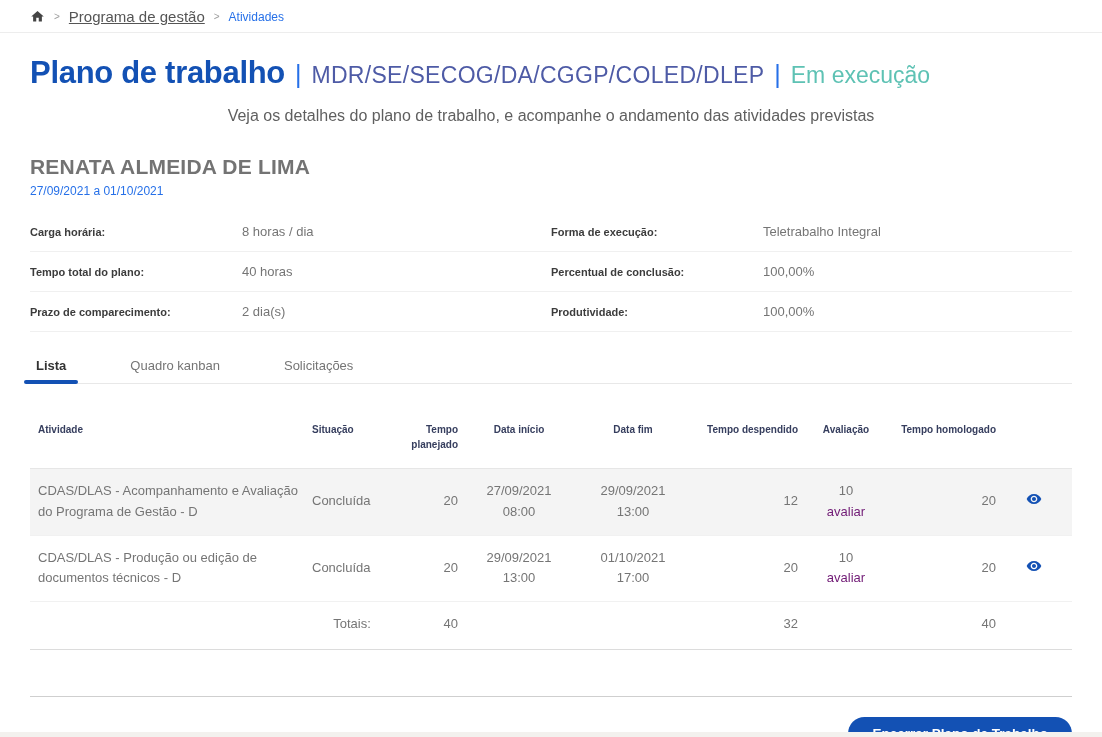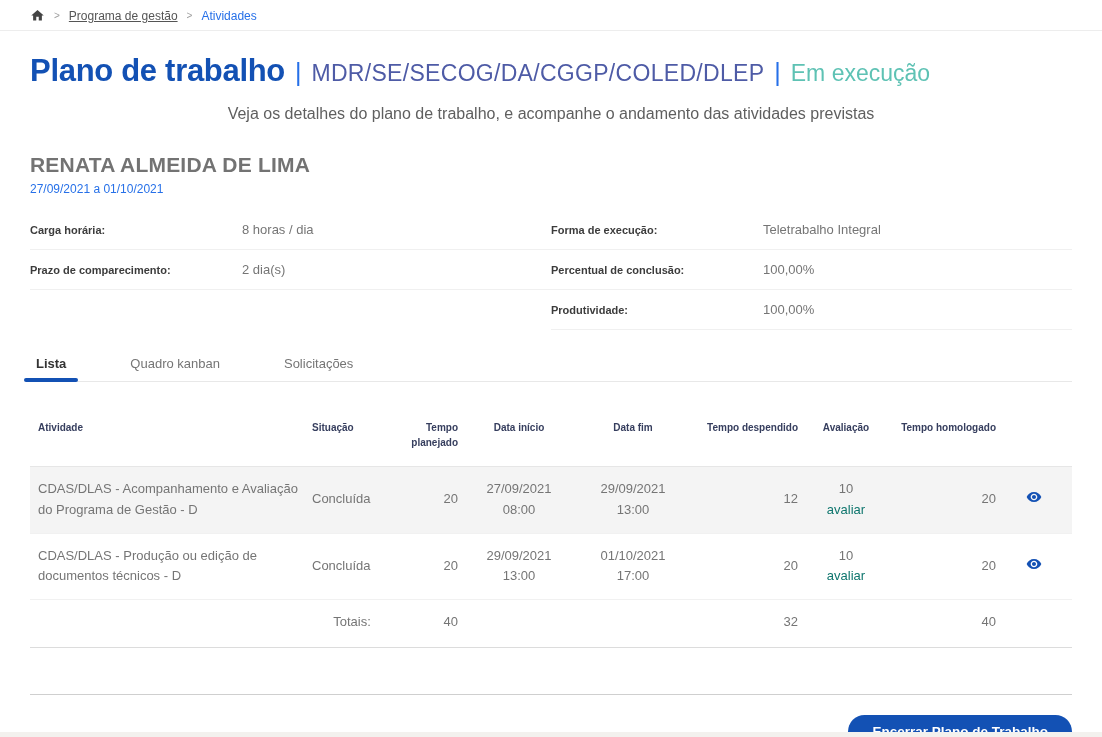--- a/index.html
+++ b/index.html
@@ -3,21 +3,21 @@
 <meta charset="utf-8">
 <style>
   * { margin:0; padding:0; box-sizing:border-box; }
   html, body { width:1102px; height:737px; background:#ffffff;
     font-family:"Liberation Sans", sans-serif; overflow:hidden; position:relative; }
 
   
   .breadcrumb { display:flex; align-items:center; gap:9px; padding:8px 30px 7px; border-bottom:1px solid #ededed; }
   .crumb-home { display:flex; align-items:center; cursor:pointer; }
   .crumb-sep { color:#9e9e9e; font-size:10px; }
-  .crumb-link { font-size:12px; color:#555; text-decoration:underline; cursor:pointer; }
+  .crumb-link { font-size:15px; color:#555; text-decoration:underline; cursor:pointer; }
   .crumb-current { font-size:12px; color:#2670E8; cursor:pointer; }
 
   .page { padding:0 30px; }
 
   
   .title-row { margin-top:22px; display:flex; align-items:baseline; gap:10px; white-space:nowrap; }
   .page-title { font-size:31px; font-weight:700; color:#1351B4; letter-spacing:-0.3px; }
   .title-pipe { font-size:25px; color:#2670E8; font-weight:300; }
   .title-unit { font-size:23px; color:#4E5BA6; font-weight:400; letter-spacing:0.3px; }
   .title-status { font-size:23px; color:#5EC2B4; font-weight:400; }
@@ -47,21 +47,21 @@
     vertical-align:top; line-height:1.5; border-bottom:1px solid #e6e6e6; }
   .activities td { font-size:13px; color:#757575; padding:12px 12px 12px 0; vertical-align:middle; line-height:1.6; }
   .al { text-align:left; }  .ar { text-align:right; }  .ac { text-align:center; }
   tr.row-alt td { background:#f4f4f4; }
   tr.data-row td { border-bottom:1px solid #f1f1f1; }
   tr.data-row:last-of-type td { border-bottom:1px solid #e6e6e6; }
   tr.totals-row td { border-bottom:1px solid #dcdcdc; padding:12px 12px 14px 0; }
   td.activity-cell { padding-left:8px; }
   th.activity-head { padding-left:8px; }
   .two-line span { display:block; }
-  .avaliar-link { display:block; color:#0f766e; cursor:pointer; text-decoration:none; font-size:13px; }
+  .avaliar-link { display:block; color:#701a75; cursor:pointer; text-decoration:none; font-size:13px; }
   .eye-btn { background:none; border:none; cursor:pointer; padding:2px; line-height:0; }
 
   
   .lower-divider { margin-top:46px; border-bottom:1px solid #cfcfcf; width:1042px; }
   .footer-actions { display:flex; justify-content:flex-end; margin-top:20px; }
   .primary-btn { background:#1351B4; color:#fff; border:none; border-radius:18px;
     font-family:"Liberation Sans", sans-serif; font-size:13.5px; font-weight:700;
     padding:9px 24px; cursor:pointer; }
   .bottom-strip { position:absolute; left:0; bottom:0; width:100%; height:5px; background:#f3f1ee; }
 </style>
@@ -92,20 +92,24 @@
   <div class="page-subtitle">Veja os detalhes do plano de trabalho, e acompanhe o andamento das atividades previstas</div>
 
   <div class="person-name">RENATA ALMEIDA DE LIMA</div>
   <div class="person-period">27/09/2021 a 01/10/2021</div>
 
   <div class="info-grid">
     <div class="info-col">
       <div class="info-row">
         <span class="info-label">Carga horária:</span>
         <span class="info-value">8 horas / dia</span>
+      </div>
+      <div class="info-row">
+        <span class="info-label">Tempo total do plano:</span>
+        <span class="info-value">40 horas</span>
       </div>
       <div class="info-row">
         <span class="info-label">Prazo de comparecimento:</span>
         <span class="info-value">2 dia(s)</span>
       </div>
     </div>
     <div class="info-col">
       <div class="info-row">
         <span class="info-label">Forma de execução:</span>
         <span class="info-value">Teletrabalho Integral</span>

